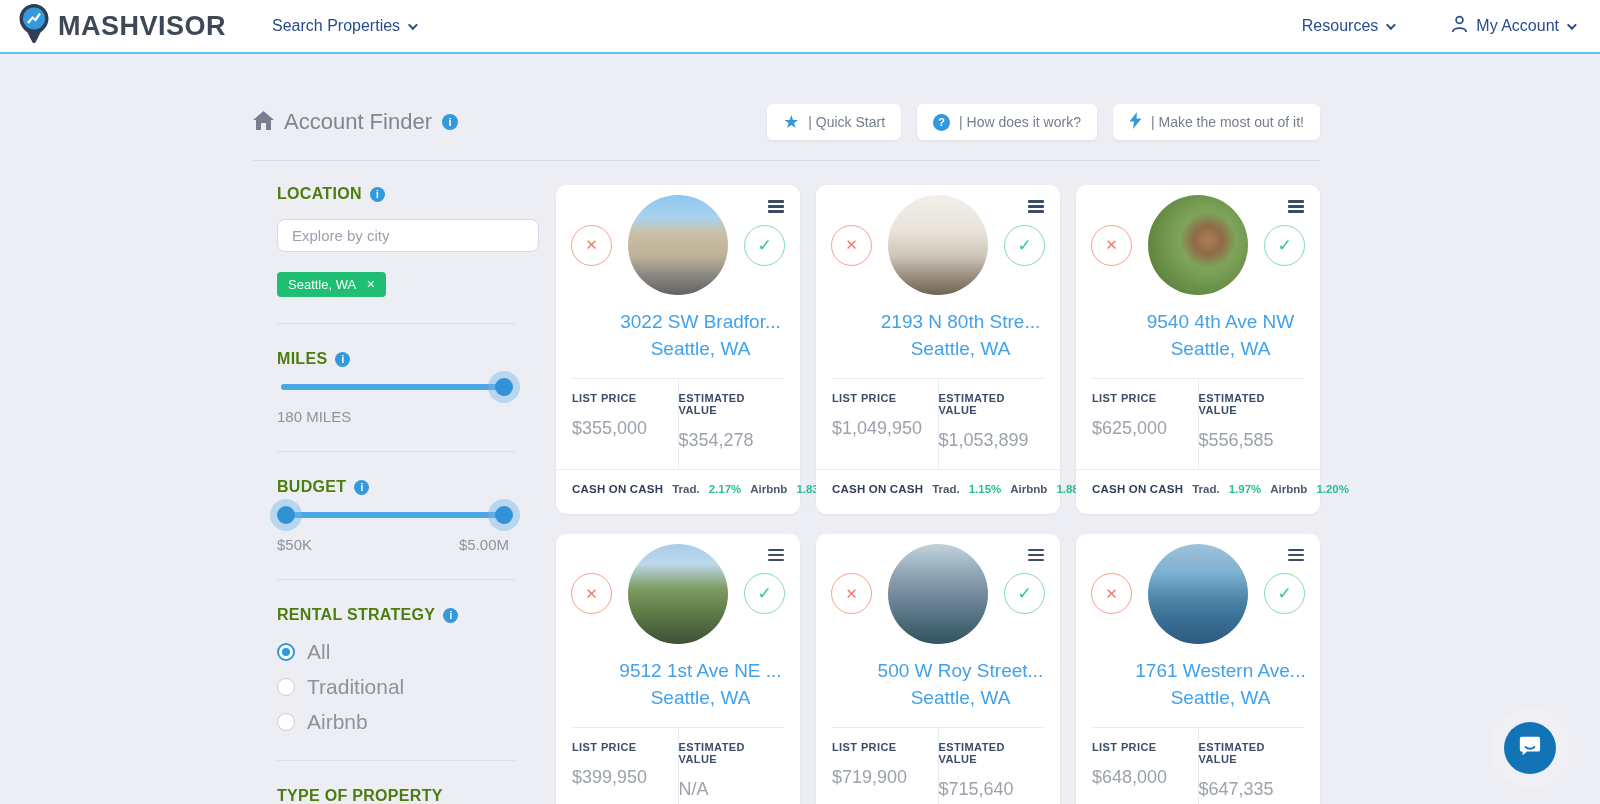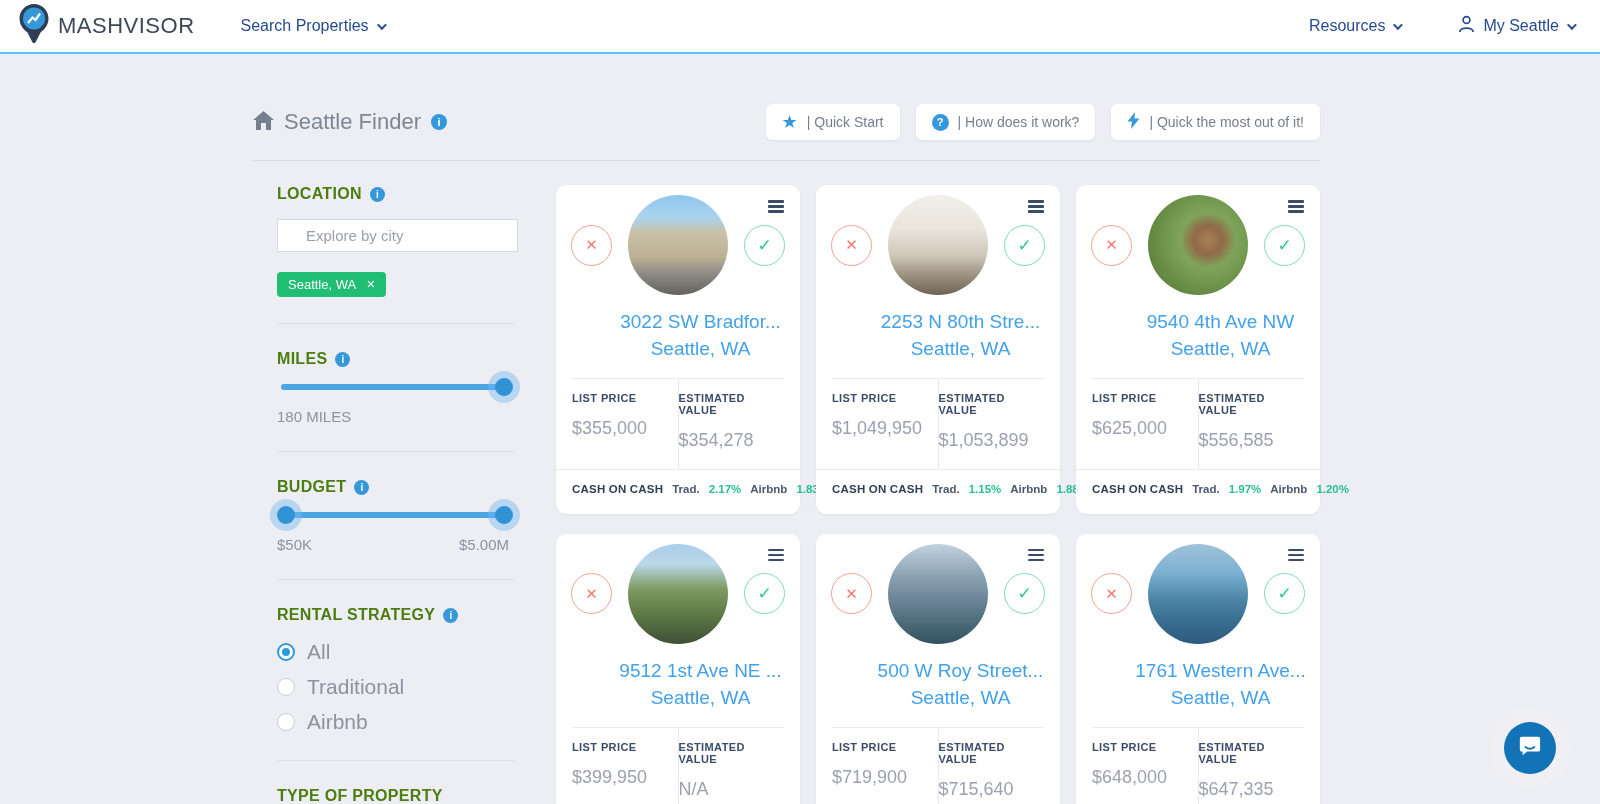--- a/index.html
+++ b/index.html
@@ -1,21 +1,21 @@
 <!DOCTYPE html>
 <html><head>
 <meta charset="utf-8">
 <style>
   * { margin:0; padding:0; box-sizing:border-box; }
   html,body { width:1600px; height:804px; overflow:hidden; font-family:"Liberation Sans", sans-serif; background:#edeef4; }
 
   
   .nav { height:54px; background:#fff; border-bottom:2px solid #5fc0f7; display:flex; align-items:center; padding:0 26px 0 18px; }
   .brand { display:flex; align-items:center; gap:8px; cursor:pointer; }
-  .brand-text { font-size:22px; font-weight:400; color:#3c4757; letter-spacing:0.5px; }
+  .brand-text { font-size:27px; font-weight:700; color:#3c4757; letter-spacing:0.5px; }
   .nav-link { display:flex; align-items:center; gap:8px; color:#274b8e; font-size:16px; cursor:pointer; }
   .nav-search { margin-left:46px; }
   .nav-spacer { flex:1; }
   .nav-right { display:flex; align-items:center; gap:58px; }
   .chev { width:7px; height:7px; border-right:2px solid #274b8e; border-bottom:2px solid #274b8e; transform:rotate(45deg) translateY(-2px); display:inline-block; }
 
   
   .page { width:1067px; margin-left:253px; }
   .page-head { display:flex; align-items:center; justify-content:space-between; padding-top:50px; }
   .ph-left { display:flex; align-items:center; gap:10px; }
@@ -26,21 +26,21 @@
   .star-ic { color:#3498db; font-size:18px; line-height:1; }
   .q-ic { width:17px; height:17px; border-radius:50%; background:#3498db; color:#fff; font-size:11px; font-weight:bold; display:inline-flex; align-items:center; justify-content:center; }
   .head-rule { border:none; border-top:1px solid #d9dce3; margin-top:20px; }
 
   
   .main { display:flex; margin-top:24px; }
   .sidebar { width:262px; margin-right:41px; flex:0 0 auto; }
   .sb-section { padding:0 0 0 24px; }
   .sb-label-row { display:flex; align-items:center; gap:8px; margin-bottom:16px; }
   .sb-label { font-size:16px; font-weight:bold; color:#4d7c0f; letter-spacing:.3px; }
-  .sb-input { width:241px; height:33px; border:1px solid #d6d9e0; border-radius:0; padding:0 28px; font-size:15px; color:#5c6676; background:#fff; font-family:inherit; }
+  .sb-input { width:262px; height:33px; border:1px solid #d6d9e0; border-radius:8px; padding:0 14px; font-size:15px; color:#5c6676; background:#fff; font-family:inherit; }
   .sb-input::placeholder { color:#9aa1ad; }
   .tag { display:inline-flex; align-items:center; gap:10px; background:#1fbe72; color:#fff; font-size:13px; border-radius:4px; padding:5px 11px; margin-top:20px; cursor:pointer; }
   .tag-x { font-size:11px; cursor:pointer; }
   .sb-rule { border:none; border-top:1px solid #dcdfe6; margin:26px 0 26px 24px; width:238px; }
 
   .slider { position:relative; height:6px; border-radius:3px; background:#4ba6e4; width:228px; margin:10px 0 4px 4px; }
   .handle { position:absolute; top:50%; width:18px; height:18px; border-radius:50%; background:#2f93d6; box-shadow:0 0 0 7px rgba(119,184,234,.45); transform:translateY(-50%); cursor:grab; }
   .handle.right { right:-4px; }
   .handle.left { left:-4px; }
   .slider-sub { font-size:15px; color:#8b93a0; margin-top:18px; width:232px; }
@@ -108,53 +108,53 @@
       <span>Resources</span>
       <i class="chev"></i>
     </div>
     <div class="nav-link">
       <span>
         <svg width="17" height="18" viewBox="0 0 17 18">
             <circle cx="8.5" cy="5" r="3.4" fill="none" stroke="#274b8e" stroke-width="1.7"></circle>
             <path d="M1.8 17 C1.8 11.8 15.2 11.8 15.2 17" fill="none" stroke="#274b8e" stroke-width="1.7"></path>
           </svg>
       </span>
-      <span>My Seattle</span>
+      <span>My Account</span>
       <i class="chev"></i>
     </div>
   </div>
 </div>
 
 <div class="page">
   <div class="page-head">
     <div class="ph-left">
       <span>
         <svg width="21" height="19" viewBox="0 0 21 19">
             <path d="M10.5 0 L0 9 H3 V19 H8 V12 H13 V19 H18 V9 H21 Z" fill="#76808f"></path>
           </svg>
       </span>
-      <span class="ph-title">Seattle Finder</span>
+      <span class="ph-title">Account Finder</span>
       <span class="info-dot">i</span>
     </div>
     <div class="head-buttons">
       <button class="pill-btn">
         <span class="star-ic">★</span>
         <span>| Quick Start</span>
       </button>
       <button class="pill-btn">
         <span class="q-ic">?</span>
         <span>| How does it work?</span>
       </button>
       <button class="pill-btn">
         <span>
           <svg width="13" height="17" viewBox="0 0 13 17">
               <path d="M8 0 L0.5 9.5 H5 L4 17 L12.5 6.5 H7.5 Z" fill="#3498db"></path>
             </svg>
         </span>
-        <span>| Quick the most out of it!</span>
+        <span>| Make the most out of it!</span>
       </button>
     </div>
   </div>
   <hr class="head-rule">
 
   <div class="main">
 
     <div class="sidebar">
 
       <div class="sb-section">
@@ -283,21 +283,21 @@
         <div class="card-top">
           <div class="circ-btn reject">
               <span>✕</span>
             </div>
           <div class="photo photo-1"></div>
           <div class="circ-btn accept">
               <span>✓</span>
             </div>
         </div>
         <div class="addr">
-          <div class="addr-line">2253 N 80th Stre...</div>
+          <div class="addr-line">2193 N 80th Stre...</div>
           <div class="addr-line">Seattle, WA</div>
         </div>
         <div class="metrics">
           <div class="metric">
             <div class="m-label">LIST PRICE</div>
             <div class="m-value">$1,049,950</div>
           </div>
           <div class="metric">
             <div class="m-label">ESTIMATED VALUE</div>
             <div class="m-value">$1,053,899</div>

